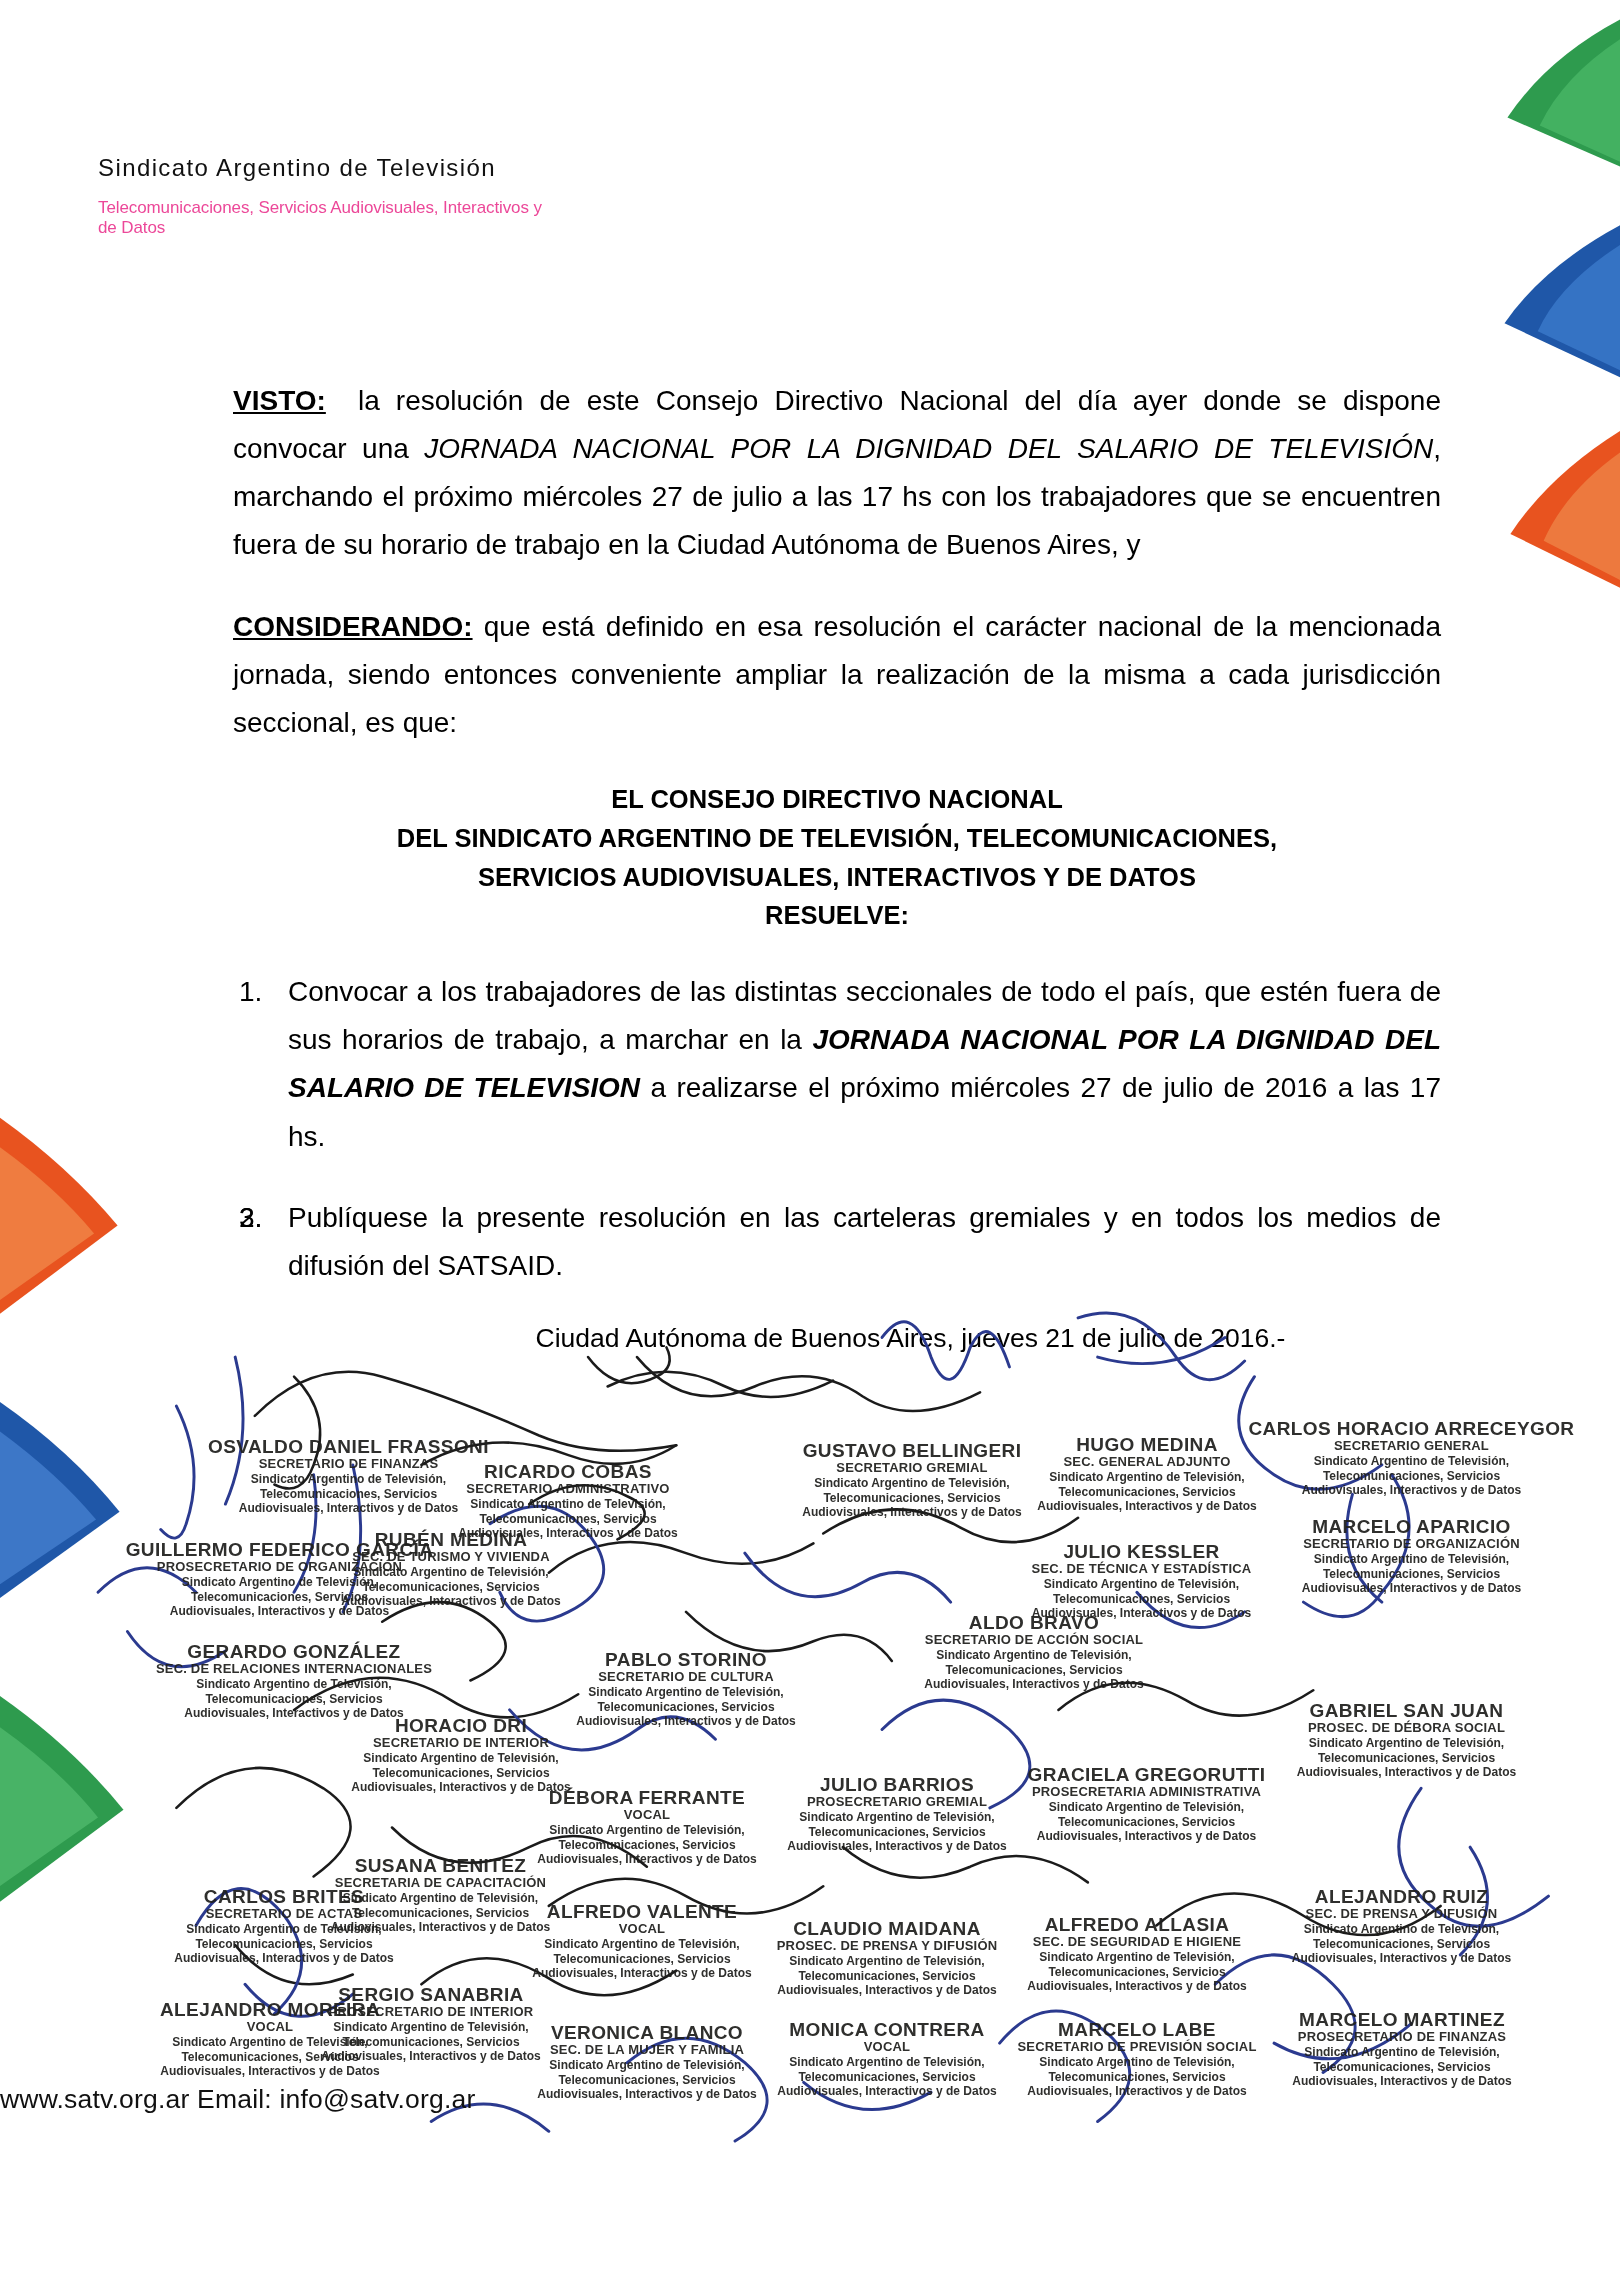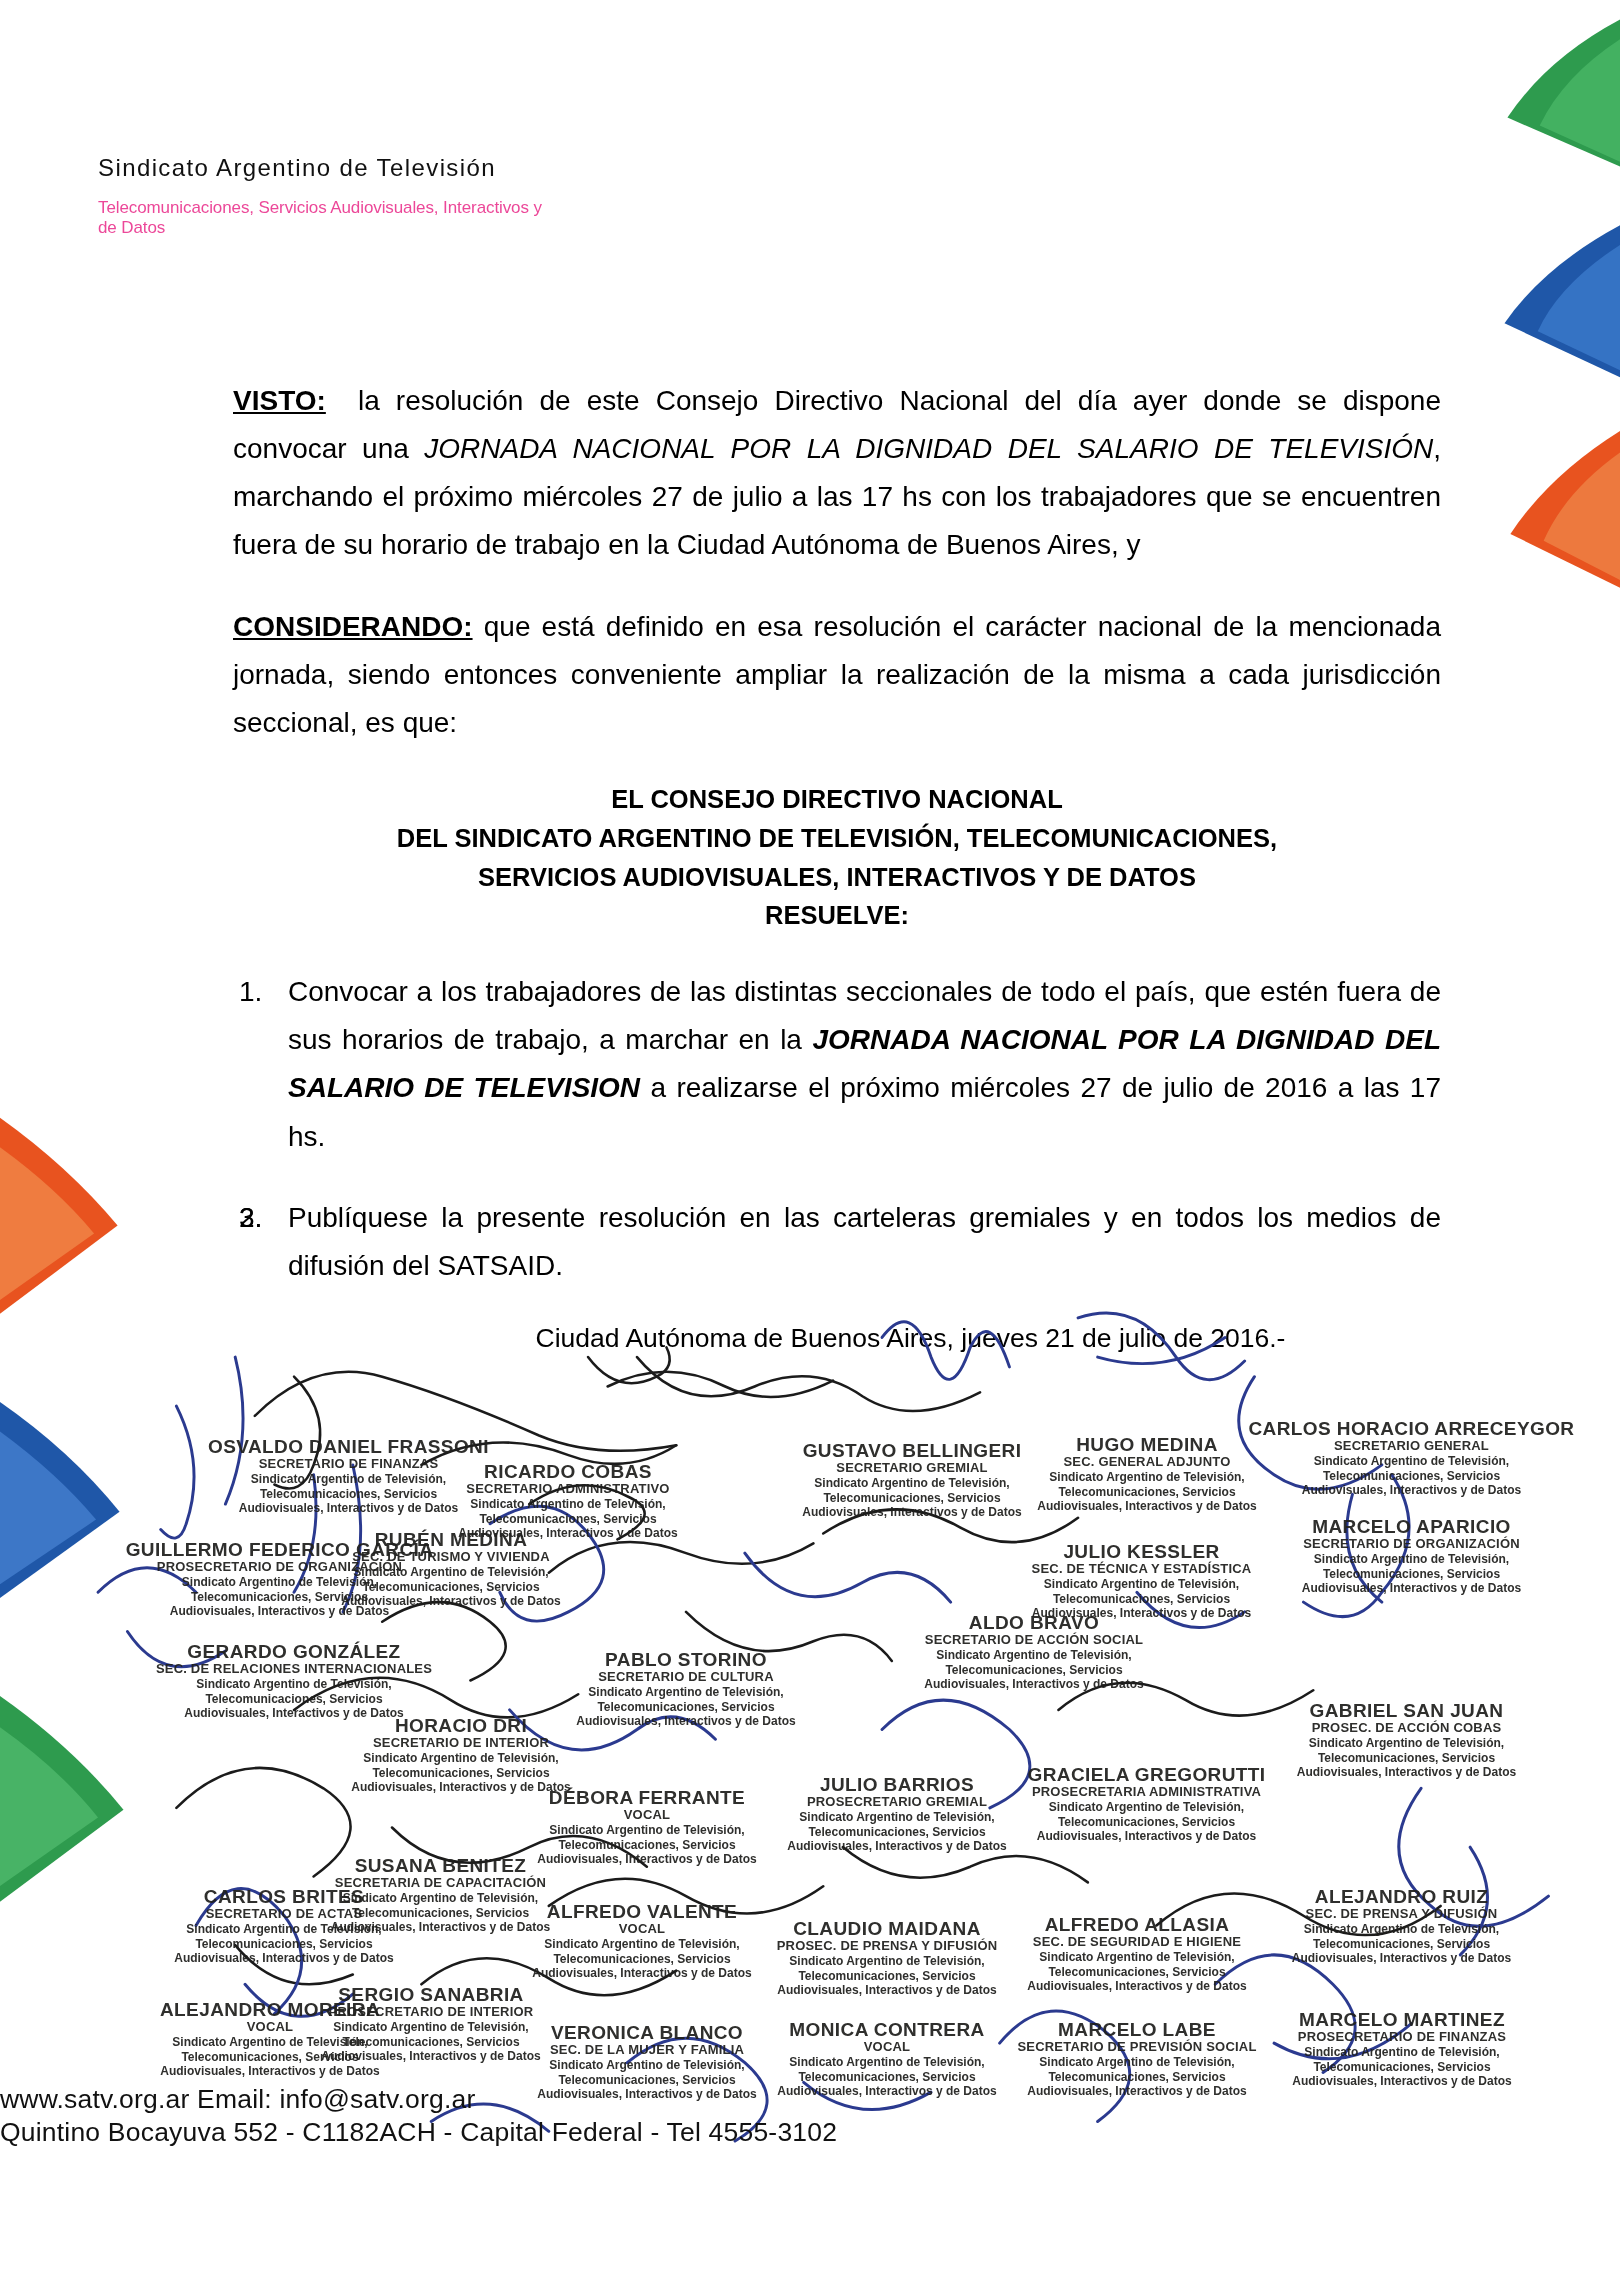--- a/index.html
+++ b/index.html
@@ -262,21 +262,21 @@
   <div class="stamp" style="left:304px;top:348px;width:314px;">
     <div class="nm">HORACIO DRI</div>
     <div class="ro">SECRETARIO DE INTERIOR</div>
     <div class="or">Sindicato Argentino de Televisión,</div>
     <div class="or">Telecomunicaciones, Servicios</div>
     <div class="or">Audiovisuales, Interactivos y de Datos</div>
   </div>
 
   <div class="stamp" style="left:1245px;top:333px;width:323px;">
     <div class="nm">GABRIEL SAN JUAN</div>
-    <div class="ro">PROSEC. DE ACCIÓN COBAS</div>
+    <div class="ro">PROSEC. DE DÉBORA SOCIAL</div>
     <div class="or">Sindicato Argentino de Televisión,</div>
     <div class="or">Telecomunicaciones, Servicios</div>
     <div class="or">Audiovisuales, Interactivos y de Datos</div>
   </div>
 
   <div class="stamp" style="left:495px;top:420px;width:304px;">
     <div class="nm">DÉBORA FERRANTE</div>
     <div class="ro">VOCAL</div>
     <div class="or">Sindicato Argentino de Televisión,</div>
     <div class="or">Telecomunicaciones, Servicios</div>
@@ -392,15 +392,14 @@
     <div class="ro">PROSECRETARIO DE FINANZAS</div>
     <div class="or">Sindicato Argentino de Televisión,</div>
     <div class="or">Telecomunicaciones, Servicios</div>
     <div class="or">Audiovisuales, Interactivos y de Datos</div>
   </div>
 
 </div>
 
 <div id="footer">
   <div class="f-line">www.satv.org.ar  Email: info@satv.org.ar</div>
-  <div class="f-line">Quintino Bocayuva 552 - C1182ACH - Capital Federal - Tel 4555-3102</div>
 </div>
 
 
 </body></html>

